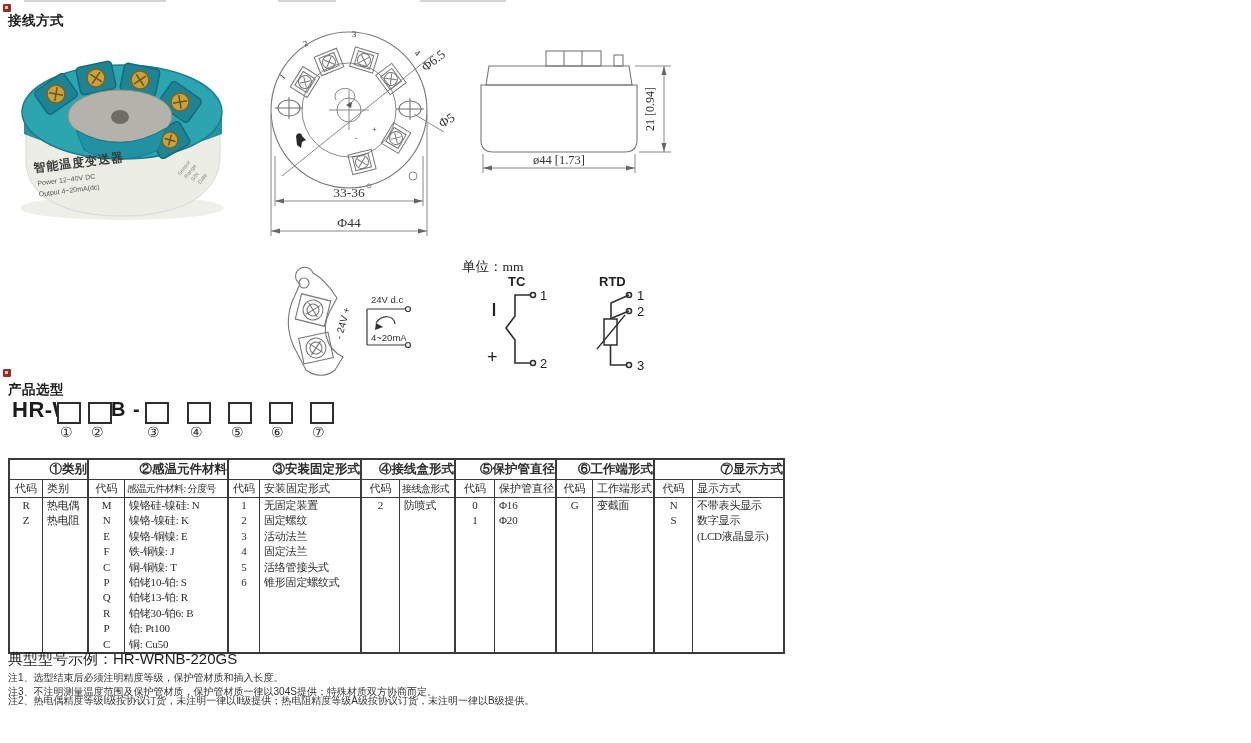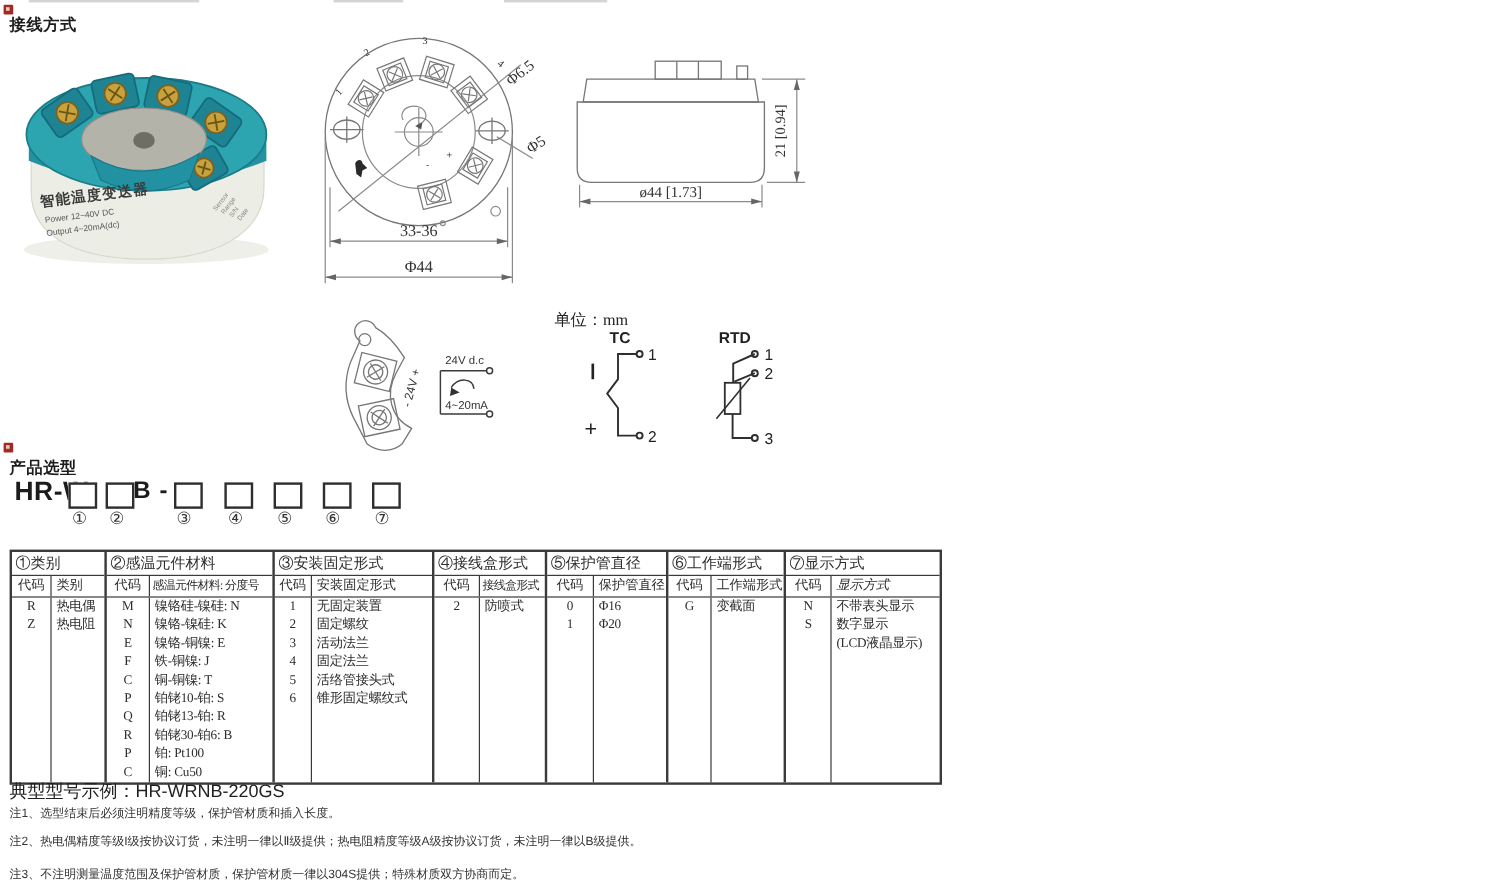--- a/index.html
+++ b/index.html
@@ -15,22 +15,22 @@
   .modelrow{position:absolute;left:0;top:399px;width:420px;height:48px;}
   .m-prefix{position:absolute;left:12px;top:-2px;font-size:22px;font-weight:bold;letter-spacing:.5px;color:#1c1c1c;}
   .m-mid{position:absolute;left:111px;top:-1px;font-size:20px;font-weight:bold;color:#1c1c1c;letter-spacing:1px;}
   .m-box{position:absolute;top:3px;width:20px;height:18px;border:2px solid #2e2e2e;background:#fff;}
   .m-digit{position:absolute;top:25px;font-family:"Liberation Serif",serif;font-size:14px;color:#333;}
   
   .seltable{position:absolute;left:8px;top:458px;display:flex;border:2px solid #3a3a3a;background:#fff;
             font-family:"Liberation Serif",serif;color:#2d2d2d;}
   .grp{display:flex;flex-direction:column;border-right:2px solid #3a3a3a;}
   .grp:last-child{border-right:none;}
-  .grp-title{height:19px;line-height:19px;font-size:12.5px;font-weight:normal;padding-left:3px;
-             border-bottom:1px solid #3a3a3a;white-space:nowrap;}
+  .grp-title{height:19px;line-height:19px;font-size:12.5px;font-weight:bold;padding-left:3px;
+             border-bottom:1px solid #3a3a3a;white-space:nowrap;text-align:right;}
   .grp-sub{display:flex;height:17px;line-height:17px;border-bottom:1px solid #3a3a3a;font-size:11px;}
   .grp-body{display:flex;height:154px;}
   .colcode{border-right:1px solid #3a3a3a;text-align:center;flex-shrink:0;}
   .coldesc{padding-left:4px;flex-shrink:0;white-space:nowrap;}
   .tight{font-size:10px;letter-spacing:-.6px;padding-left:2px;}
   .line{height:15.4px;line-height:15.4px;font-size:11px;white-space:nowrap;letter-spacing:-.2px;}
   
   .example{position:absolute;left:8px;top:650px;font-size:15px;font-weight:normal;color:#1f1f1f;}
   .note{position:absolute;left:8px;margin:0;font-size:10px;color:#333;}
   svg{position:absolute;overflow:visible;}
@@ -447,35 +447,35 @@
           </div>
           <div class="coldesc" style="width: 56px;">
             <div class="line">变截面</div>
           </div>
         </div>
       </div>
       <div class="grp">
         <div class="grp-title">⑦显示方式</div>
         <div class="grp-sub">
           <div class="colcode" style="width: 37px;">代码</div>
-          <div class="coldesc" style="width: 86px; font-style: italic;">显示方式</div>
+          <div class="coldesc" style="width: 86px;">显示方式</div>
         </div>
         <div class="grp-body">
           <div class="colcode" style="width: 37px;">
             <div class="line">N</div>
             <div class="line">S</div>
             <div class="line"></div>
           </div>
           <div class="coldesc" style="width: 86px;">
             <div class="line">不带表头显示</div>
             <div class="line">数字显示</div>
             <div class="line">(LCD液晶显示)</div>
           </div>
         </div>
       </div>
     </div>
 
   <div class="example">典型型号示例：HR-WRNB-220GS</div>
   <p class="note" style="top:671px;">注1、选型结束后必须注明精度等级，保护管材质和插入长度。</p>
   <p class="note" style="top:694px;">注2、热电偶精度等级I级按协议订货，未注明一律以Ⅱ级提供；热电阻精度等级A级按协议订货，未注明一律以B级提供。</p>
-  <p class="note" style="top:722px;">注3、不注明测量温度范围及保护管材质，保护管材质一律以304S提供；特殊材质双方协商而定。</p>
+  <p class="note" style="top:685px;">注3、不注明测量温度范围及保护管材质，保护管材质一律以304S提供；特殊材质双方协商而定。</p>
 
 </div>
 
 </body></html>

